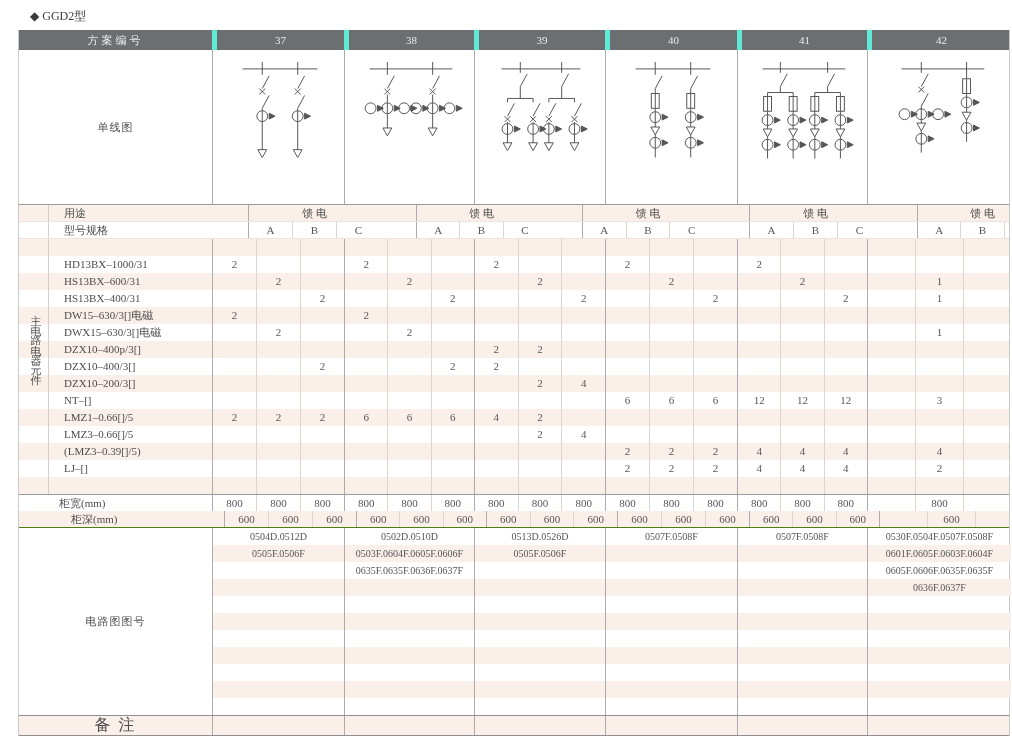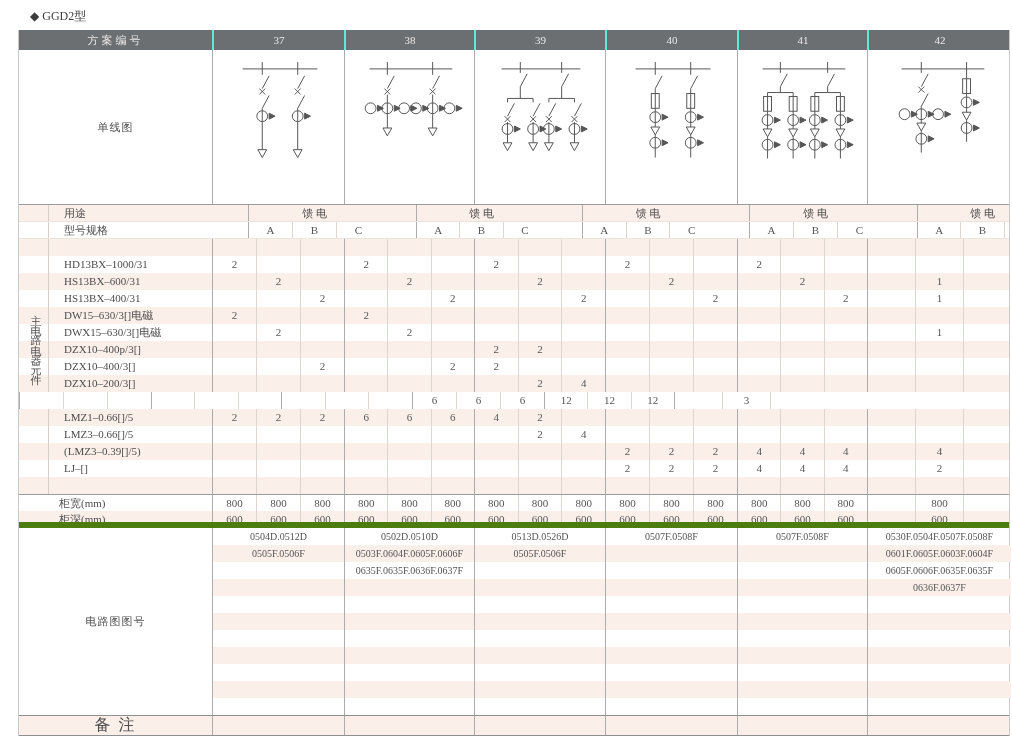--- a/index.html
+++ b/index.html
@@ -14,36 +14,36 @@
          border-left:1px solid #c9c9c9; border-right:1px solid #c9c9c9; }
   .row { display:flex; width:100%; }
   .s0{width:132px}.s1{width:130px}.s2{width:131px}.s3{width:132px}.s4{width:130px}.s5{width:144px}
   .scheme { border-left:1px solid #aeacaa; height:100%; flex-shrink:0; }
   .ctr { display:flex; align-items:center; justify-content:center; }
   .r17 { height:17px; font-size:11px; line-height:16px; }
   .pink { background:#fbefe9; }
   .bthin { border-bottom:1px solid #efe4dd;gap:36px; }
   .hdr { height:20px; background:#6c6f72; color:#e9e9e9; font-size:11px; line-height:20px;align-items:center; }
   .hdr .hlab { width:193px; text-align:center; letter-spacing:3px; flex-shrink:0; }
-  .hdr .scheme { border-left:2px solid #5eead4; text-align:center; }
+  .hdr .scheme { border-left:5px solid #5eead4; text-align:center; }
   .diag { height:155px; border-bottom:1px solid #9b9b9b; background:#fff; }
   .diag .lab { font-size:11px; letter-spacing:1px; }
   .lab { width:193px; display:flex; flex-shrink:0; }
   .strip { width:30px; height:100%; border-right:1px solid #d6cfc9; flex-shrink:0; }
   .name { padding-left:15px; line-height:17px; white-space:nowrap; overflow:hidden; }
   .pad40 { padding-left:40px; }
   .subs { display:flex; }
   .sub { flex:1 1 0; text-align:center; line-height:17px; border-left:1px solid #ddd6d0;
          overflow:hidden; color:#575757; }
   .sub:first-child { border-left:none; }
   .sect { position:relative; }
   .sidelabel { position:absolute; left:6px; top:50px; font-size:11px; color:#4d4d4d;
                writing-mode:vertical-rl; text-orientation:upright; letter-spacing:10px; width:18px; text-align:center; }
   .topline { border-top:1px solid #9b9b9b; }
-  .botline { border-bottom:6px solid #4d7c0f; }
+  .botline { border-bottom:1px solid #4d7c0f;padding-left:12px; }
   .circ .lab { font-size:11px; letter-spacing:1px; }
   .stack { display:flex; flex-direction:column; }
   .crow { height:17px; line-height:17px; text-align:center; font-size:10px;
           white-space:nowrap; overflow:hidden; color:#555; }
   .rem { height:21px; background:#fbefe9; border-top:1px solid #8f8f8f;
          border-bottom:1px solid #8f8f8f; font-size:16px; }
   .rem .lab { letter-spacing:2px; }
   svg { display:block; }
 </style>
 </head>
@@ -710,20 +710,24 @@
             <div class="sub"></div>
             <div class="sub"></div>
           </div>
           <div class="scheme s5 subs">
             <div class="sub"></div>
             <div class="sub"></div>
             <div class="sub"></div>
           </div>
         </div>
         <div class="row r17">
+          <div class="lab">
+            <div class="strip"></div>
+            <div class="name">NT–[]</div>
+          </div>
           <div class="scheme s0 subs">
             <div class="sub"></div>
             <div class="sub"></div>
             <div class="sub"></div>
           </div>
           <div class="scheme s1 subs">
             <div class="sub"></div>
             <div class="sub"></div>
             <div class="sub"></div>
           </div>

